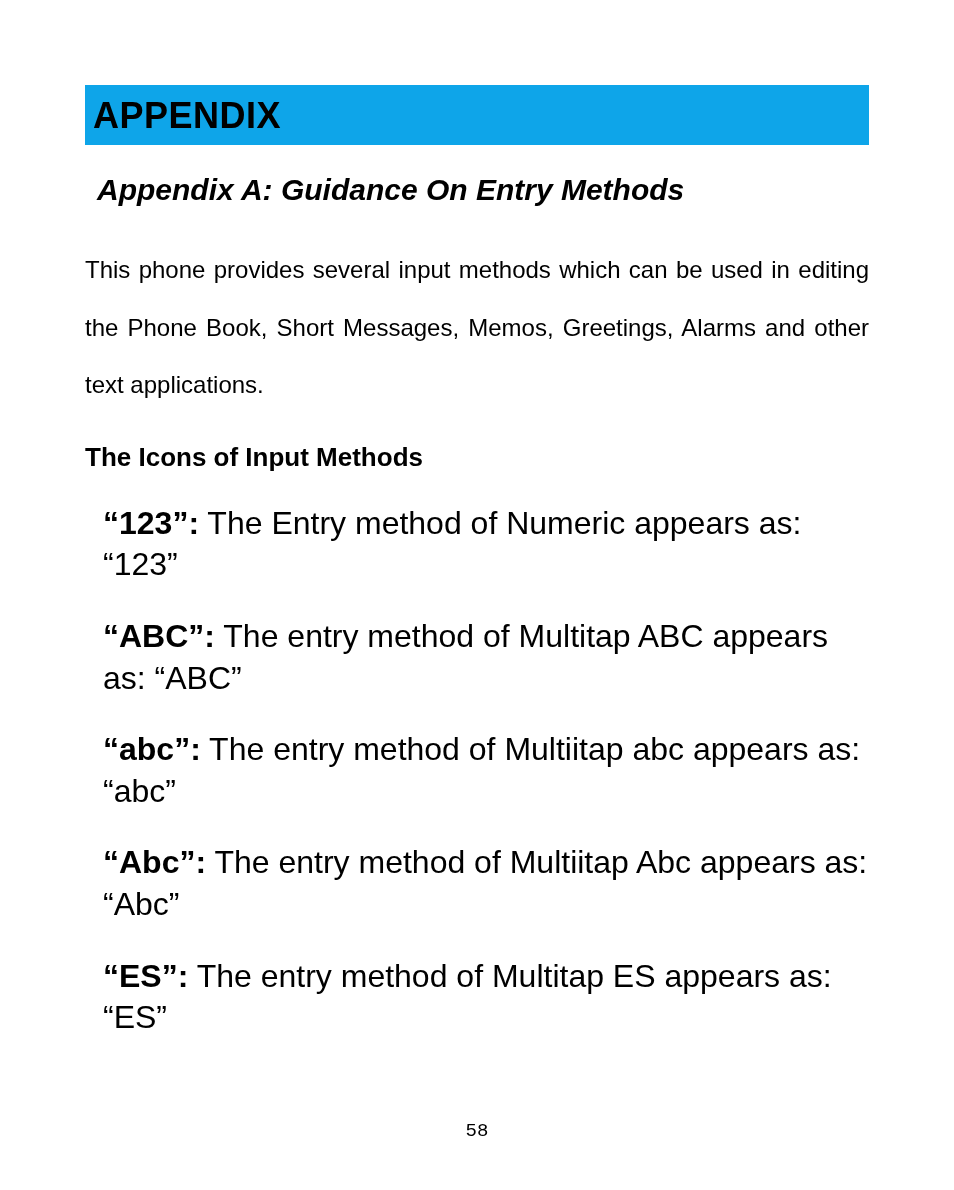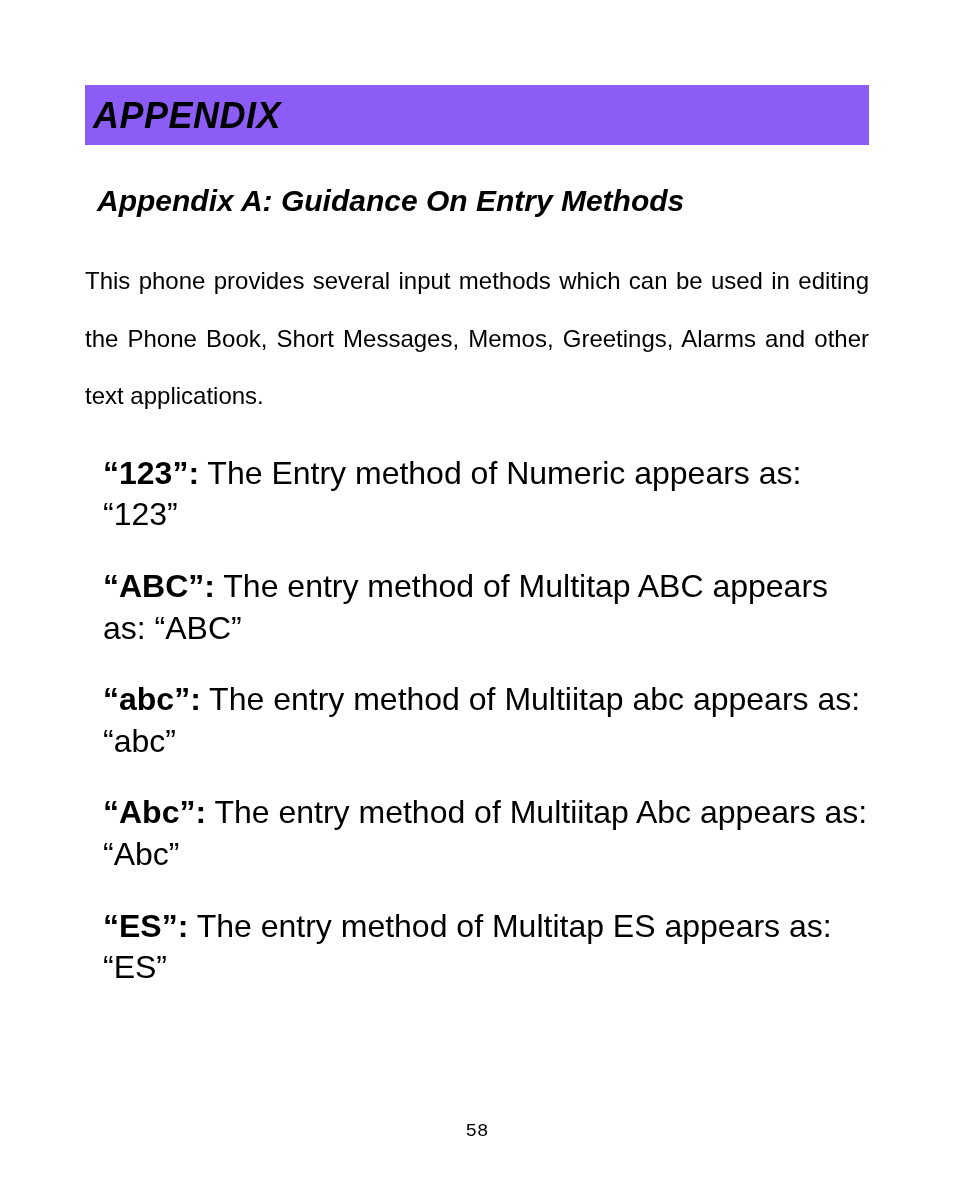--- a/index.html
+++ b/index.html
@@ -11,24 +11,23 @@
   .page {
     width: 954px;
     height: 1190px;
     box-sizing: border-box;
     padding: 85px 85px 40px 85px;
     font-family: Arial, Helvetica, sans-serif;
     color: #000;
     position: relative;
   }
   .banner {
-    background: #8b5cf6;
+    background: #0ea5e9;
     padding: 10px 8px 8px 8px;
-    margin-bottom: 39px;
-    font-style: italic;
+    margin-bottom: 28px;
   }
   .banner h1 {
     margin: 0;
     font-size: 36px;
     font-weight: bold;
     letter-spacing: 0.5px;
   }
   .subtitle {
     font-size: 30px;
     font-weight: bold;
@@ -75,20 +74,21 @@
 <div class="page">
 
   <div class="banner">
     <h1>APPENDIX</h1>
   </div>
 
   <p class="subtitle">Appendix A: Guidance On Entry Methods</p>
 
   <p class="intro">This phone provides several input methods which can be used in editing the Phone Book, Short Messages, Memos, Greetings, Alarms and other text applications.</p>
 
+  <p class="section-h">The Icons of Input Methods</p>
 
 
   <p class="item">
     <span class="lbl">“123”:</span><span> The Entry method of Numeric appears as: “123”</span>
   </p>
   <p class="item">
     <span class="lbl">“ABC”:</span><span> The entry method of Multitap ABC appears as: “ABC”</span>
   </p>
   <p class="item">
     <span class="lbl">“abc”:</span><span> The  entry method of Multiitap abc appears as: “abc”</span>

